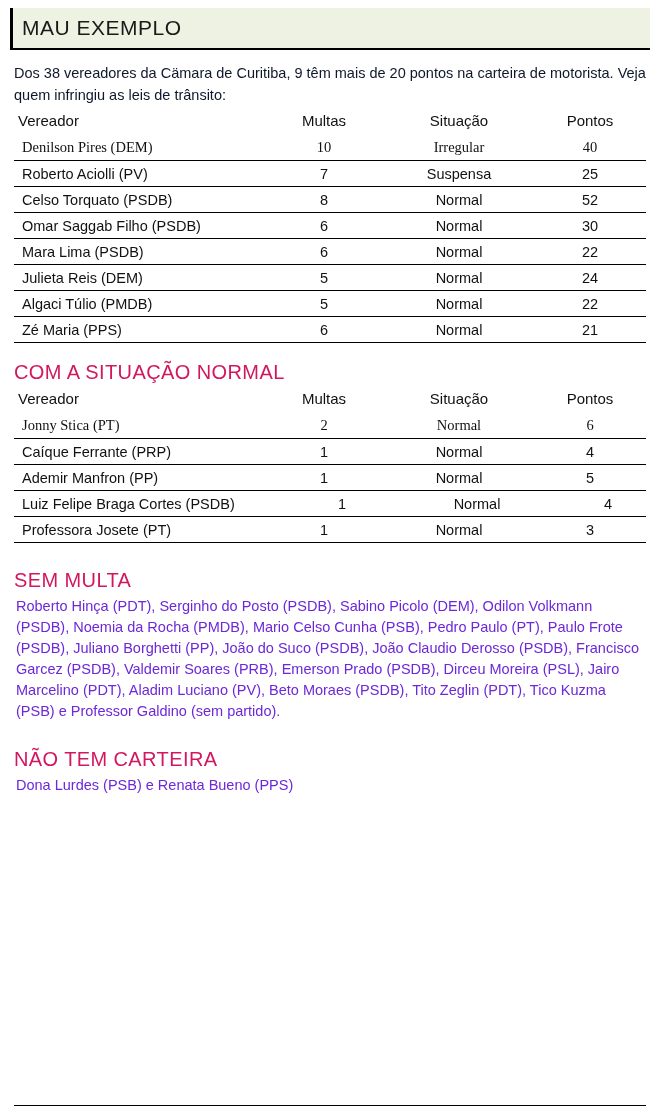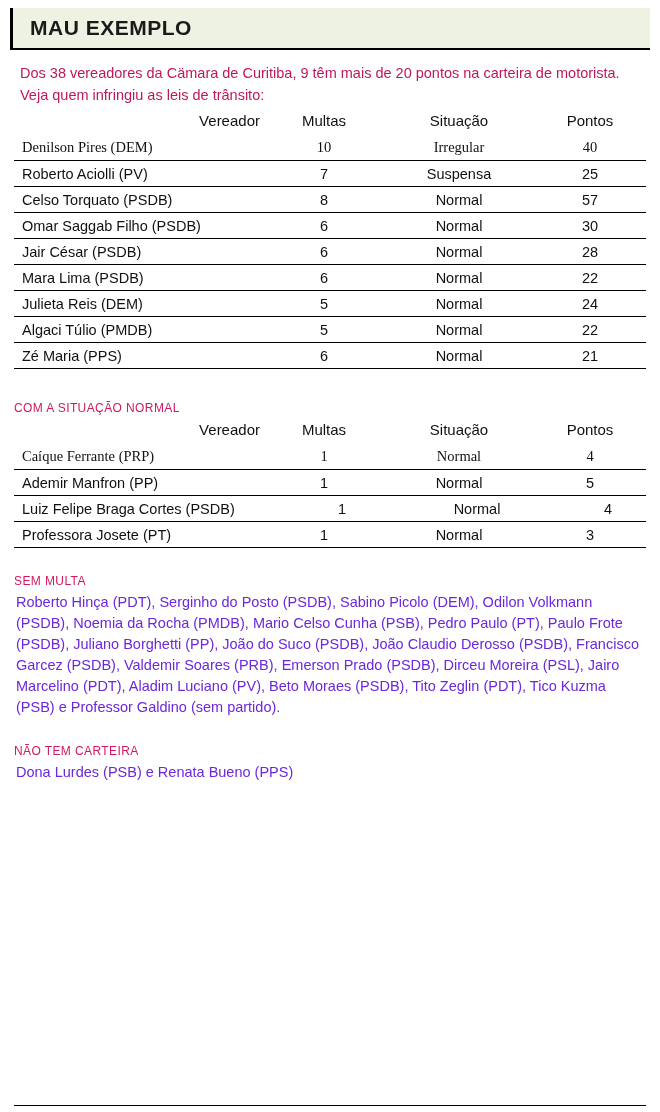--- a/index.html
+++ b/index.html
@@ -39,30 +39,30 @@
     left: 0;
     top: 0;
     bottom: 0;
     width: 3px;
     background: #000;
   }
   .header-title {
     font-size: 21px;
     letter-spacing: 0.5px;
     color: #1a1a1a;
-    padding-left: 20px;
-    font-weight: 700;
+    padding-left: 12px;
+    font-weight: 400;
   }
 
   
   .intro {
-    margin: 12px 14px 0 20px;
+    margin: 12px 14px 0 14px;
     font-size: 14.5px;
     line-height: 22px;
-    color: #be185d;
+    color: #0f172a;
   }
 
   
   .table {
     margin: 0 14px;
     width: 632px;
     border-collapse: collapse;
     font-size: 14.5px;
   }
   .table col.c-name  { width: 250px; }
@@ -72,21 +72,21 @@
 
   .table thead th {
     font-weight: 400;
     font-size: 15px;
     padding: 6px 4px 5px 4px;
     text-align: center;
     border: none;
     color: #111;
   }
   .table thead th.left {
-    text-align: right;
+    text-align: left;
     padding-left: 4px;
     margin-top: 24px;
   }
   .table tbody td {
     padding: 5px 4px 4px 4px;
     text-align: center;
     border-top: 1px solid #000;
     color: #111;
   }
   .table tbody tr:last-child td {
@@ -101,22 +101,22 @@
     font-family: Liberation Serif, serif;
   }
 
   
   .table tbody tr.shifted td.mult { padding-left: 40px; }
   .table tbody tr.shifted td.sit  { padding-left: 40px; }
   .table tbody tr.shifted td.pts  { padding-left: 40px; }
 
   
   .section-heading {
-    margin: 32px 14px 0 14px;
-    font-size: 12px;
+    margin: 18px 14px 0 14px;
+    font-size: 20px;
     color: #d3175f;
     letter-spacing: 0.4px;
     font-weight: 400;
   }
   .section-heading.spaced { margin-top: 26px; }
 
   .section-body {
     margin: 4px 16px 0 16px;
     font-size: 14.5px;
     line-height: 21px;
@@ -169,33 +169,27 @@
       <tr>
         <td class="left">Roberto Aciolli (PV)</td>
         <td class="mult">7</td>
         <td class="sit">Suspensa</td>
         <td class="pts">25</td>
       </tr>
       <tr>
         <td class="left">Celso Torquato (PSDB)</td>
         <td class="mult">8</td>
         <td class="sit">Normal</td>
-        <td class="pts">57</td>
+        <td class="pts">52</td>
       </tr>
       <tr>
         <td class="left">Omar Saggab Filho (PSDB)</td>
         <td class="mult">6</td>
         <td class="sit">Normal</td>
         <td class="pts">30</td>
-      </tr>
-      <tr>
-        <td class="left">Jair César (PSDB)</td>
-        <td class="mult">6</td>
-        <td class="sit">Normal</td>
-        <td class="pts">28</td>
       </tr>
       <tr>
         <td class="left">Mara Lima (PSDB)</td>
         <td class="mult">6</td>
         <td class="sit">Normal</td>
         <td class="pts">22</td>
       </tr>
       <tr>
         <td class="left">Julieta Reis (DEM)</td>
         <td class="mult">5</td>
@@ -229,20 +223,26 @@
     <thead>
       <tr>
         <th class="left">Vereador</th>
         <th>Multas</th>
         <th>Situação</th>
         <th>Pontos</th>
       </tr>
     </thead>
     <tbody>
       <tr>
+        <td class="left">Jonny Stica (PT)</td>
+        <td class="mult">2</td>
+        <td class="sit">Normal</td>
+        <td class="pts">6</td>
+      </tr>
+      <tr>
         <td class="left">Caíque Ferrante (PRP)</td>
         <td class="mult">1</td>
         <td class="sit">Normal</td>
         <td class="pts">4</td>
       </tr>
       <tr>
         <td class="left">Ademir Manfron (PP)</td>
         <td class="mult">1</td>
         <td class="sit">Normal</td>
         <td class="pts">5</td>

